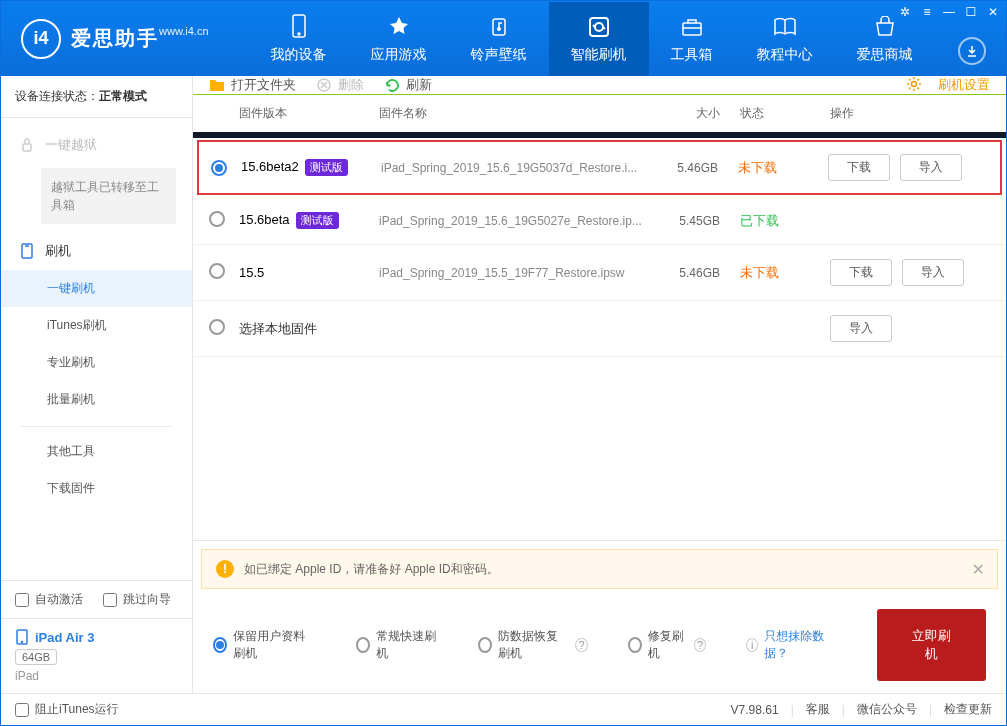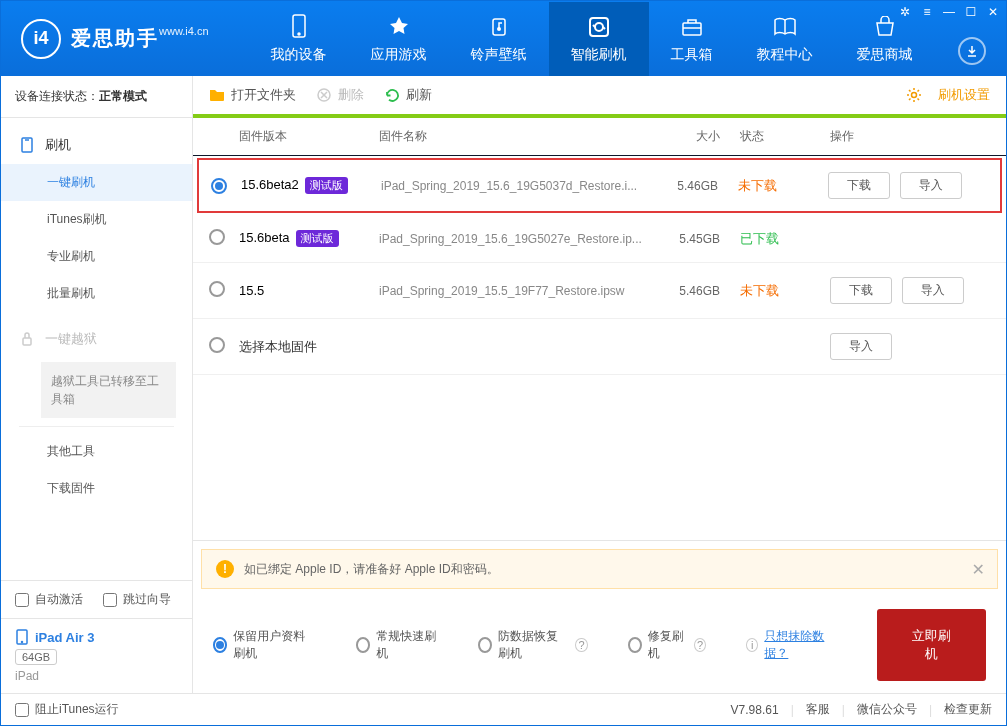--- a/index.html
+++ b/index.html
@@ -41,28 +41,28 @@
     .side-bottom { border-top: 1px solid #e5e5e5; }
     .side-checkrow { padding: 10px 14px; display: flex; align-items: center; gap: 6px; font-size: 12px; color: #555; }
     .side-checkrow .sec { margin-left: 14px; color: #999; }
     .device-box { border-top: 1px solid #e5e5e5; padding: 10px 14px; }
     .device-name { color: #2d80e1; font-weight: bold; font-size: 13px; display:flex; align-items:center; gap:6px;}
     .device-badge { display: inline-block; border: 1px solid #ccc; border-radius: 3px; padding: 1px 6px; font-size: 11px; color: #666; margin-top: 4px; }
     .device-type { color: #999; font-size: 12px; margin-top: 4px; }
     
     .main { flex: 1; display: flex; flex-direction: column; }
     
-    .toolbar { display: flex; align-items: center; padding: 10px 16px; border-bottom: 4px solid #84cc16; }
+    .toolbar { display: flex; align-items: center; padding: 0 16px; border-bottom: 1px solid #84cc16; }
     .tb-btn { display: flex; align-items: center; gap: 6px; margin-right: 20px; cursor: pointer; color: #555; }
     .tb-btn.disabled { color: #bbb; }
     .tb-btn .ico { display:inline-flex; width:16px; height:16px; align-items:center; justify-content:center; }
     .tb-spacer { flex: 1; }
-    .tb-settings { color: #f29b00; display: flex; align-items: center; gap: 16px; cursor: pointer; }
-    
-    .table-head { display: flex; padding: 10px 16px; border-bottom: 1px solid #0f172a; color: #666; font-size: 12px; }
+    .tb-settings { color: #f29b00; display: flex; gap: 16px; cursor: pointer; }
+    
+    .table-head { display: flex; padding: 10px 16px; border-bottom: 6px solid #0f172a; color: #666; font-size: 12px; }
     .col-radio { width: 30px; }
     .col-ver { width: 140px; }
     .col-name { flex: 1; }
     .col-size { width: 80px; text-align: right; padding-right: 20px; }
     .col-status { width: 90px; }
     .col-action { width: 160px; }
     
     .fw-row { display: flex; align-items: center; padding: 14px 16px; border-bottom: 1px solid #f0f0f0; }
     .fw-row.highlighted { border: 2px solid #e13a3a; margin: 2px 4px; padding: 12px 12px; }
     .radio { width: 16px; height: 16px; border: 2px solid #999; border-radius: 50%; display: inline-flex; align-items: center; justify-content: center; cursor: pointer; }
@@ -76,21 +76,21 @@
     .btn { display: inline-block; border: 1px solid #ccc; padding: 4px 18px; border-radius: 3px; color: #555; font-size: 12px; cursor: pointer; margin-right: 6px; background:#fff; }
     
     .bottom-panel { border-top: 1px solid #e5e5e5; margin-top: auto; }
     .warn-bar { background: #fff8eb; border: 1px solid #ffe0a8; margin: 8px; padding: 10px 14px; display: flex; align-items: center; color: #666; font-size: 12px; position: relative; }
     .warn-icon { width: 18px; height: 18px; background: #ffb000; border-radius: 50%; color: #fff; display: flex; align-items: center; justify-content: center; font-weight: bold; margin-right: 10px; font-size:12px; }
     .warn-close { position: absolute; right: 12px; color: #aaa; cursor: pointer; font-size: 16px; }
     
     .option-row { display: flex; align-items: center; padding: 12px 20px; gap: 40px; }
     .opt { display: flex; align-items: center; gap: 6px; color: #555; font-size: 12px; cursor: pointer; }
     .help { color: #999; font-size: 11px; border:1px solid #ccc; border-radius:50%; width:14px; height:14px; display:inline-flex; align-items:center; justify-content:center; }
-    .link { color: #2d80e1; text-decoration: underline; cursor: pointer; }
+    .link { color: #2d80e1; cursor: pointer; }
     .primary-btn { background: #b91c1c; color: #fff; border: none; padding: 18px 32px; border-radius: 3px; cursor: pointer; font-size: 13px; margin-left: auto; }
     
     .footer { height: 32px; border-top: 1px solid #e5e5e5; display: flex; align-items: center; padding: 0 14px; font-size: 12px; color: #555; }
     .footer .chk { display: flex; align-items: center; gap: 6px; }
     .footer .spacer { flex: 1; }
     .footer .sep { margin: 0 12px; color: #ddd; }
     
     input[type="checkbox"] { width: 14px; height: 14px; cursor: pointer; }
     svg { display: block; }
   </style>
@@ -184,46 +184,46 @@
   </div>
 </div>
 
 <div class="body-area">
 
   <div class="sidebar">
     <div class="conn-status">
       <span>设备连接状态：</span><span class="bold">正常模式</span>
     </div>
     <div class="side-nav">
+      <div class="side-group">
+        <div class="side-head disabled">
+          <span class="icon">
+              <svg width="14" height="16" viewBox="0 0 14 16" fill="none" stroke="#ccc" stroke-width="1.5">
+                <rect x="3" y="7" width="8" height="7" rx="1"></rect>
+                <path d="M5 7V4a2 2 0 0 1 4 0v3"></path>
+              </svg>
+            </span>
+          <span>一键越狱</span>
+        </div>
+        <div class="side-note">越狱工具已转移至工具箱</div>
+      </div>
       <div class="side-group">
         <div class="side-head">
           <span class="icon">
               <svg width="14" height="16" viewBox="0 0 14 16" fill="none" stroke="#2d80e1" stroke-width="1.5">
                 <rect x="2" y="1" width="10" height="14" rx="1"></rect>
                 <path d="M5 3h4"></path>
               </svg>
             </span>
           <span>刷机</span>
         </div>
         <div class="side-item active">一键刷机</div>
         <div class="side-item">iTunes刷机</div>
         <div class="side-item">专业刷机</div>
         <div class="side-item">批量刷机</div>
-      </div>
-      <div class="side-group">
-        <div class="side-head disabled">
-          <span class="icon">
-              <svg width="14" height="16" viewBox="0 0 14 16" fill="none" stroke="#ccc" stroke-width="1.5">
-                <rect x="3" y="7" width="8" height="7" rx="1"></rect>
-                <path d="M5 7V4a2 2 0 0 1 4 0v3"></path>
-              </svg>
-            </span>
-          <span>一键越狱</span>
-        </div>
-        <div class="side-note">越狱工具已转移至工具箱</div>
       </div>
       <div class="divider-line"></div>
       <div class="side-group">
         <div class="side-item">其他工具</div>
         <div class="side-item">下载固件</div>
       </div>
     </div>
     <div class="side-bottom">
       <div class="side-checkrow">
         <input type="checkbox" style="">

